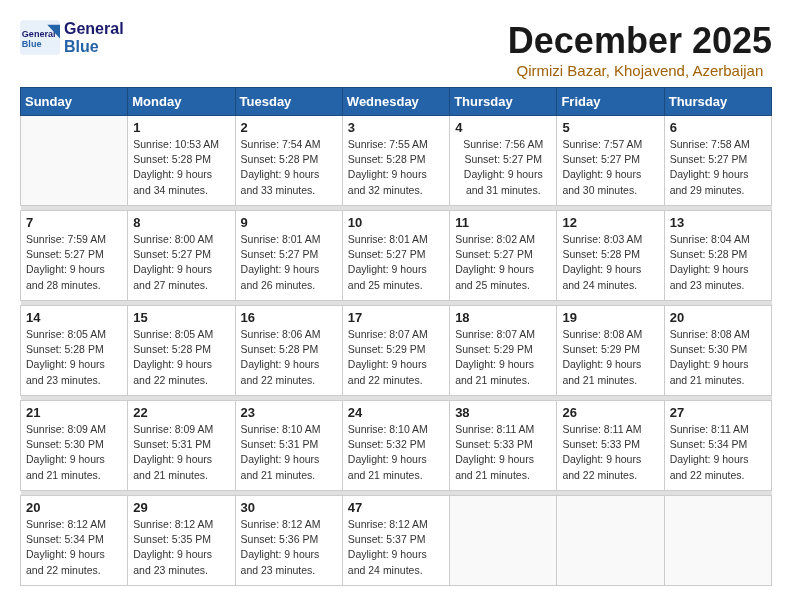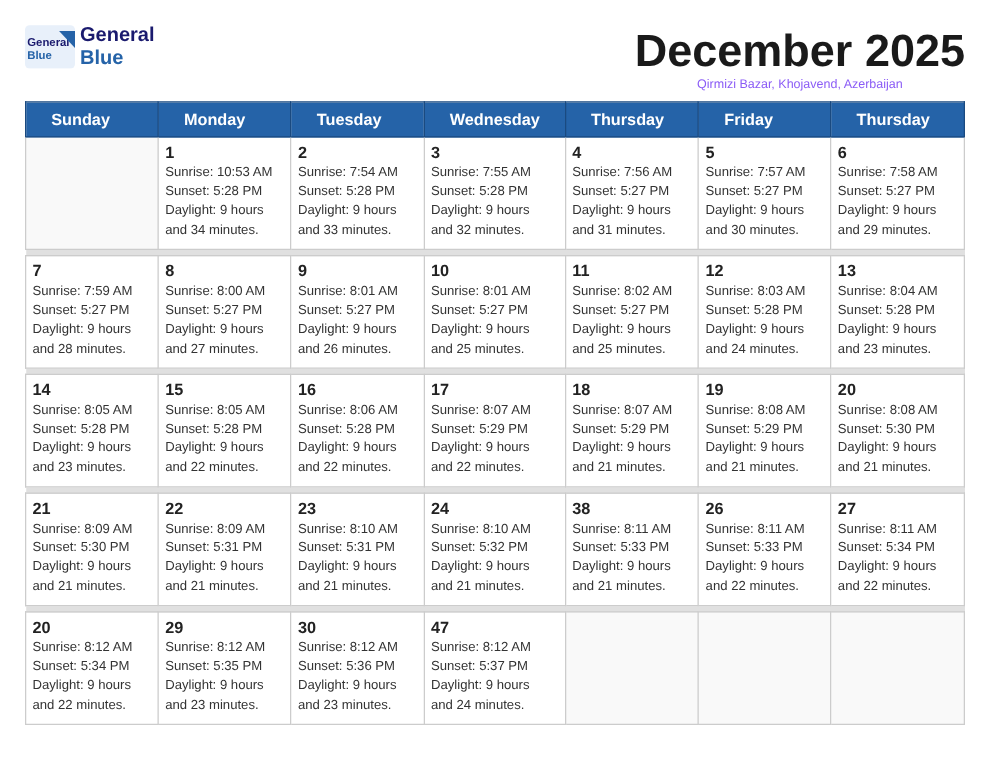--- a/index.html
+++ b/index.html
@@ -31,32 +31,32 @@
     }
     .title-area {
       text-align: center;
     }
     .main-title {
       font-size: 36px;
       font-weight: bold;
       color: #1a1a1a;
     }
     .sub-title {
-      font-size: 10px;
-      color: #8b5cf6;
+      font-size: 15px;
+      color: #a16207;
     }
     .calendar {
       width: 100%;
       border-collapse: collapse;
       margin-top: 8px;
     }
     .calendar th {
       background-color: #2563a8;
       color: #fff;
-      padding: 6px 20px;
+      padding: 6px 4px;
       font-size: 13px;
       text-align: left;
       border: 1px solid #1a4a80;
     }
     .calendar td {
       vertical-align: top;
       border: 1px solid #ccc;
       padding: 4px 5px;
       font-size: 11px;
       color: #222;
@@ -131,21 +131,21 @@
           </td>
           <td>
             <div class="day-number">3</div>
             <div class="day-info" style="white-space: pre-line;">Sunrise: 7:55 AM
 Sunset: 5:28 PM
 Daylight: 9 hours
 and 32 minutes.</div>
           </td>
           <td>
             <div class="day-number">4</div>
-            <div class="day-info" style="white-space: pre-line;">Sunrise: 7:56 AM
+            <div class="day-info" style="white-space: pre-line; text-align: center;">Sunrise: 7:56 AM
 Sunset: 5:27 PM
 Daylight: 9 hours
 and 31 minutes.</div>
           </td>
           <td>
             <div class="day-number">5</div>
             <div class="day-info" style="white-space: pre-line;">Sunrise: 7:57 AM
 Sunset: 5:27 PM
 Daylight: 9 hours
 and 30 minutes.</div>

